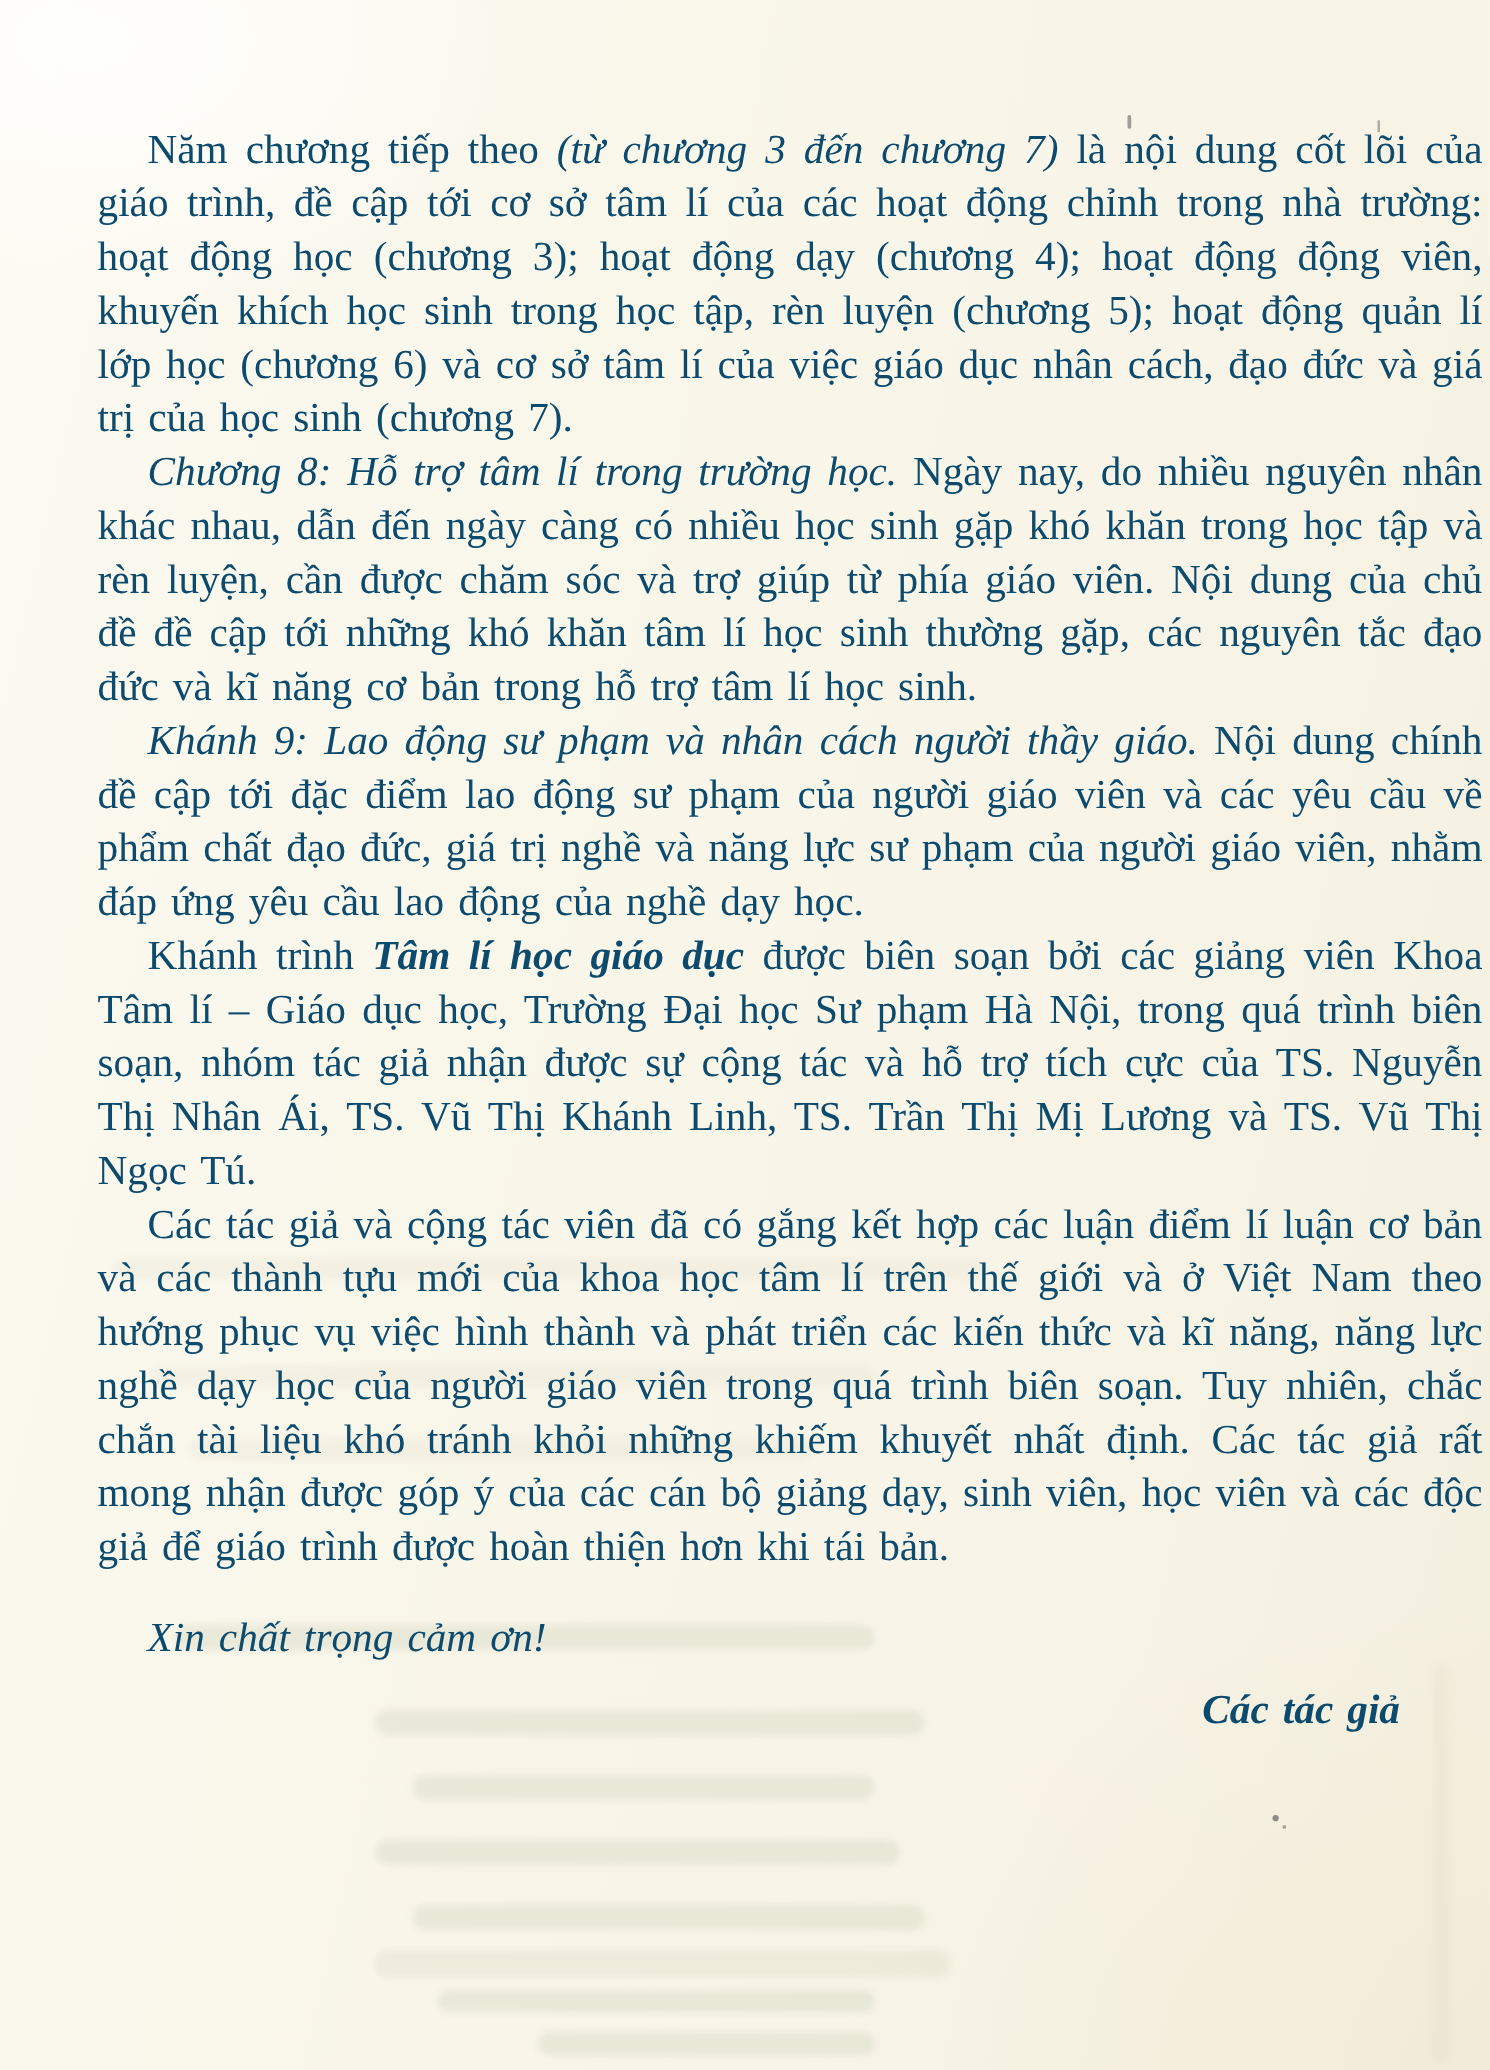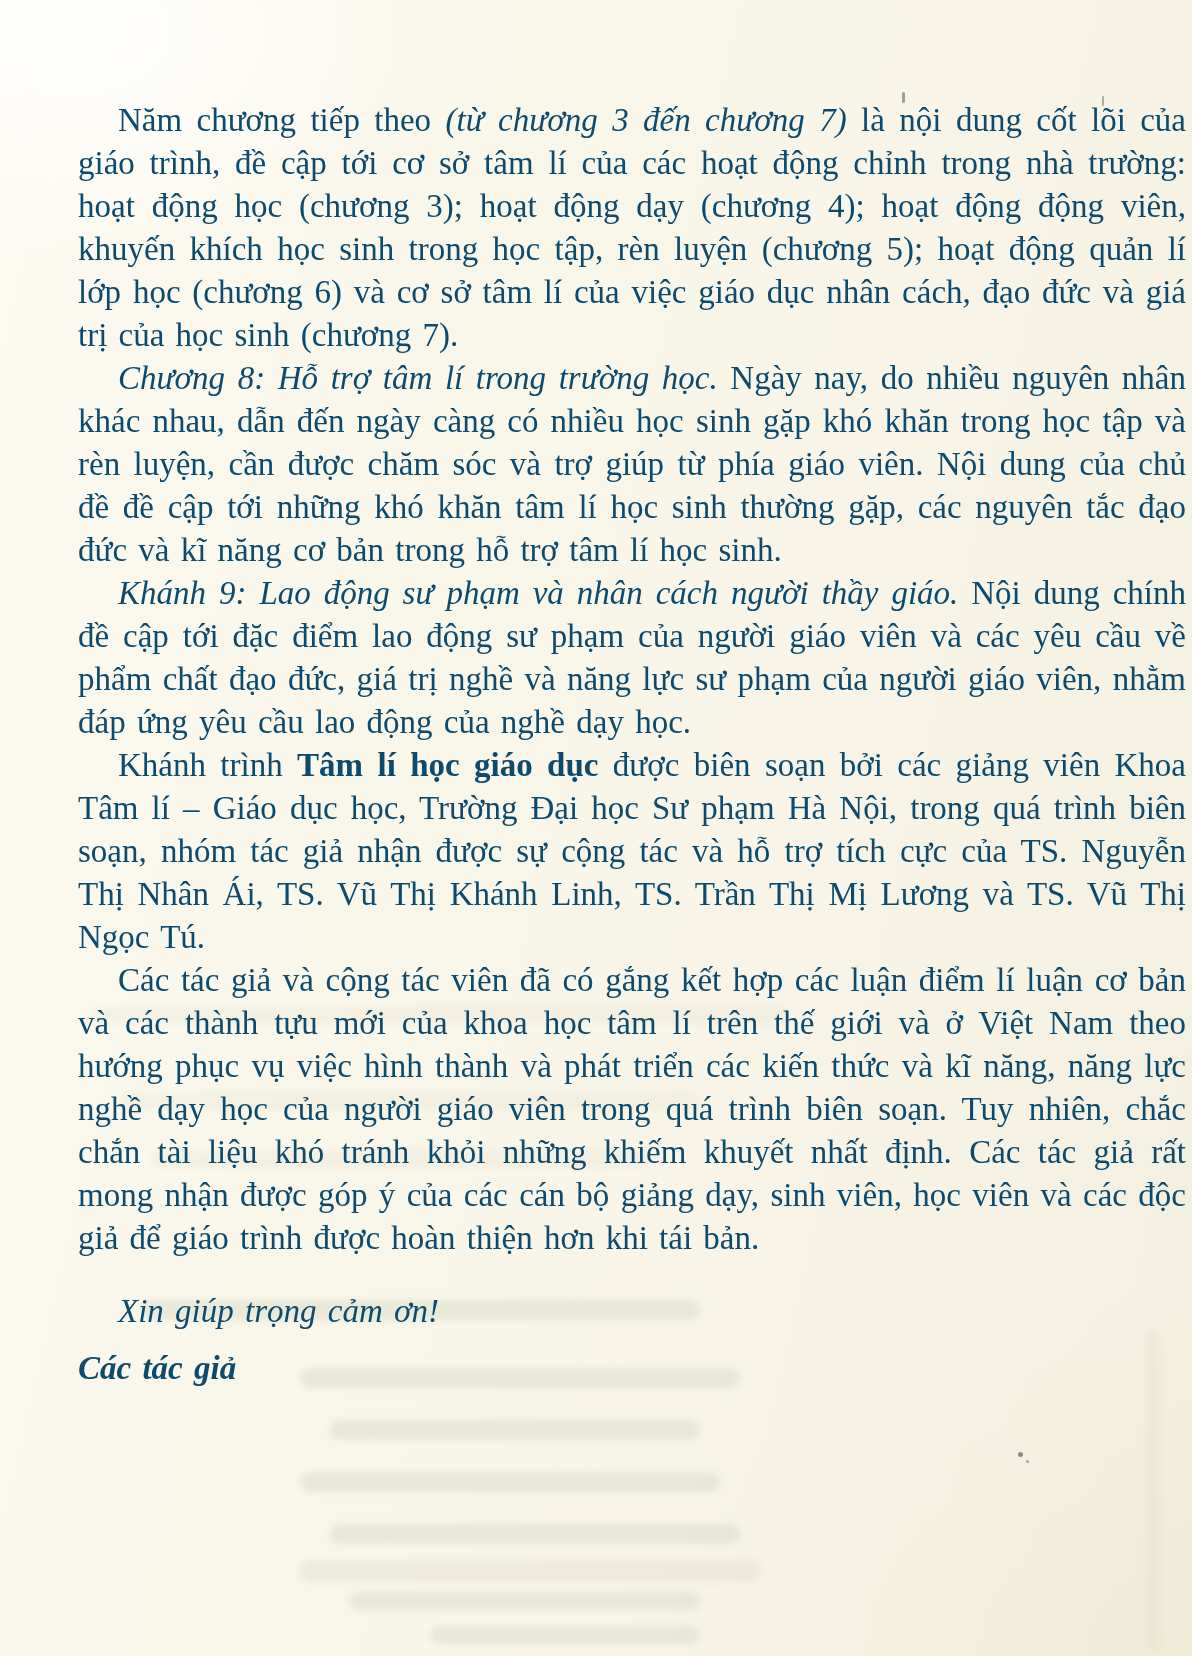--- a/index.html
+++ b/index.html
@@ -36,33 +36,33 @@
     text-rendering: optimizeLegibility;
   }
 
   p.para {
     margin: 0;
     text-indent: 40px;
     text-align: justify;
   }
 
   .italic       { font-style: italic; }
-  .bold-italic  { font-weight: bold; margin-top: 47px; }
+  .bold-italic  { font-style: italic; font-weight: bold; margin-top: 47px; }
 
   p.closing {
     margin: 30px 0 0 0;
     text-indent: 40px;
     font-style: italic;
     text-align: left;
   }
 
   p.signature {
     margin: 14px 0 0 0;
     text-indent: 0;
-    text-align: left;
+    text-align: right;
     padding-right: 66px;
     font-style: italic;
     font-weight: bold;
   }
 
   
   .ghost {
     position: absolute;
     border-radius: 10px;
     background: rgba(170,168,135,0.8);
@@ -108,17 +108,17 @@
   <div class="speck" style="left:1102px; top:96px;  width:2px; height:10px; border-radius:2px; opacity:.45;"></div>
 
   <div class="text-block">
     <div>
         <p class="para"><span>Năm chương tiếp theo </span><span class="italic">(từ chương 3 đến chương 7)</span><span> là nội dung cốt lõi của giáo trình, đề cập tới cơ sở tâm lí của các hoạt động chỉnh trong nhà trường: hoạt động học (chương 3); hoạt động dạy (chương 4); hoạt động động viên, khuyến khích học sinh trong học tập, rèn luyện (chương 5); hoạt động quản lí lớp học (chương 6) và cơ sở tâm lí của việc giáo dục nhân cách, đạo đức và giá trị của học sinh (chương 7).</span></p>
         <p class="para"><span class="italic">Chương 8: Hỗ trợ tâm lí trong trường học.</span><span> Ngày nay, do nhiều nguyên nhân khác nhau, dẫn đến ngày càng có nhiều học sinh gặp khó khăn trong học tập và rèn luyện, cần được chăm sóc và trợ giúp từ phía giáo viên. Nội dung của chủ đề đề cập tới những khó khăn tâm lí học sinh thường gặp, các nguyên tắc đạo đức và kĩ năng cơ bản trong hỗ trợ tâm lí học sinh.</span></p>
         <p class="para"><span class="italic">Khánh 9: Lao động sư phạm và nhân cách người thầy giáo.</span><span> Nội dung chính đề cập tới đặc điểm lao động sư phạm của người giáo viên và các yêu cầu về phẩm chất đạo đức, giá trị nghề và năng lực sư phạm của người giáo viên, nhằm đáp ứng yêu cầu lao động của nghề dạy học.</span></p>
         <p class="para"><span>Khánh trình </span><span class="bold-italic">Tâm lí học giáo dục</span><span> được biên soạn bởi các giảng viên Khoa Tâm lí – Giáo dục học, Trường Đại học Sư phạm Hà Nội, trong quá trình biên soạn, nhóm tác giả nhận được sự cộng tác và hỗ trợ tích cực của TS. Nguyễn Thị Nhân Ái, TS. Vũ Thị Khánh Linh, TS. Trần Thị Mị Lương và TS. Vũ Thị Ngọc Tú.</span></p>
         <p class="para"><span>Các tác giả và cộng tác viên đã có gắng kết hợp các luận điểm lí luận cơ bản và các thành tựu mới của khoa học tâm lí trên thế giới và ở Việt Nam theo hướng phục vụ việc hình thành và phát triển các kiến thức và kĩ năng, năng lực nghề dạy học của người giáo viên trong quá trình biên soạn. Tuy nhiên, chắc chắn tài liệu khó tránh khỏi những khiếm khuyết nhất định. Các tác giả rất mong nhận được góp ý của các cán bộ giảng dạy, sinh viên, học viên và các độc giả để giáo trình được hoàn thiện hơn khi tái bản.</span></p>
       </div>
-    <p class="closing">Xin giúp trọng cảm ơn!</p>
+    <p class="closing">Xin chất trọng cảm ơn!</p>
     <p class="signature">Các tác giả</p>
   </div>
 
 </div>
 
 </body></html>

